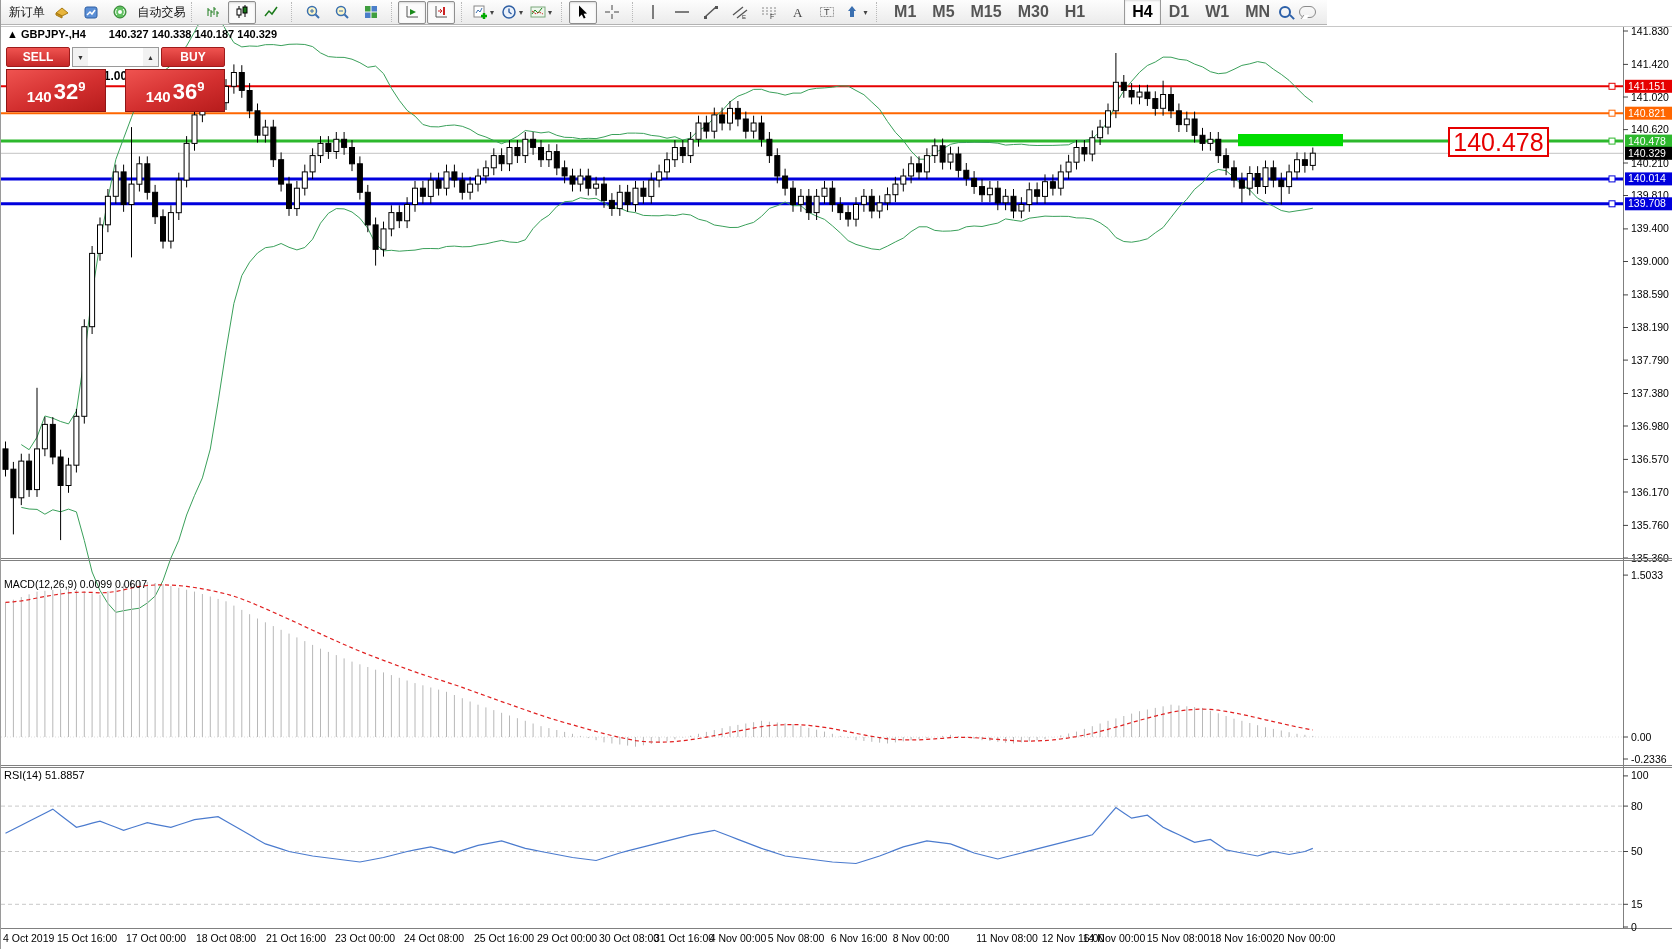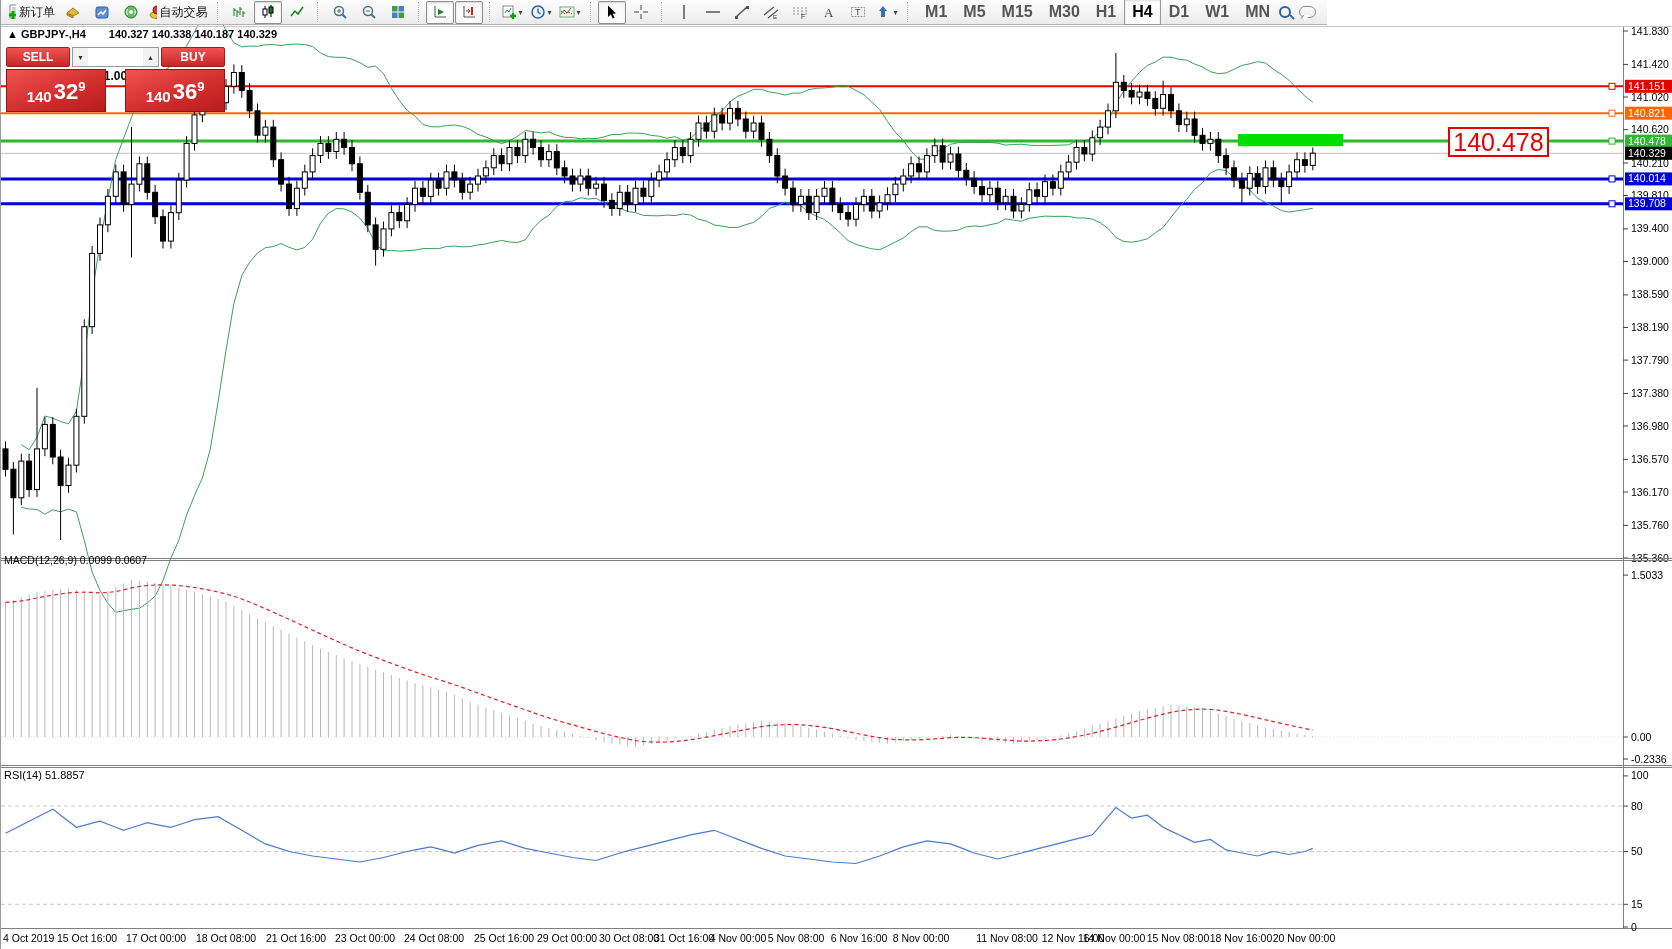--- a/index.html
+++ b/index.html
@@ -11,21 +11,21 @@
     background:linear-gradient(#fdfdfd,#ebebeb);border-bottom:1px solid #b3b3b3;
     display:flex;align-items:center;padding:0 3px;gap:1px;z-index:30;}
   .tb-sep{width:4px;height:20px;border-left:1px dotted #b9b9b9;margin:0 3px 0 5px;}
   .tb-btn{height:21px;min-width:22px;display:flex;align-items:center;justify-content:center;
     border:1px solid transparent;border-radius:2px;padding:0 2px;font-size:12px;color:#111;background:transparent;}
   .tb-btn.active{border-color:#8f8f8f;background:#fbfbfb;box-shadow:inset 0 1px 2px #d8d8d8;}
   .tb-btn .lbl{margin-left:3px;font-size:12px;white-space:nowrap;}
   .caret{font-size:8px;color:#444;margin-left:2px;}
   .tf-bar{display:flex;align-items:center;margin-left:2px;}
   .tf{font-size:16px;color:#222;padding:3px 7px;border:1px solid transparent;font-weight:bold;color:#555;}
-  .tf.active{border-color:#999;background:#fcfcfc;box-shadow:inset 0 1px 2px #ddd;color:#000;}
+  .tf.active{border-color:#999;background:#fcfcfc;box-shadow:inset 0 1px 2px #ddd;color:#000;margin-left:31px;}
   .tb-right{margin-left:auto;display:flex;align-items:center;gap:8px;padding-right:8px;}
 
   
   .chart-area{position:absolute;top:25px;left:0;width:1672px;height:924px;}
   #chart-svg{position:absolute;top:0;left:0;}
   .ohlc-header{position:absolute;left:6px;top:3px;font-size:11px;font-weight:bold;color:#000;z-index:5;}
   .ohlc-header .vals{font-weight:bold;margin-left:20px;}
 
   .trade-panel{position:absolute;left:5px;top:22px;width:219px;z-index:6;}
   .tp-row1{display:flex;gap:2px;height:20px;}
@@ -38,21 +38,21 @@
   .tp-quote{flex:1;height:40px;background:linear-gradient(160deg,#ef5350 0%,#d32f2f 55%,#b71c1c 100%);
     border:1px solid #8f1616;color:#fff;display:flex;align-items:flex-end;justify-content:center;padding-bottom:1px;}
   .tp-quote .pre{font-size:15px;font-weight:bold;line-height:26px;}
   .tp-quote .big{font-size:22px;font-weight:bold;line-height:36px;margin-left:2px;}
   .tp-quote .sup{font-size:13px;font-weight:bold;line-height:30px;vertical-align:top;align-self:flex-start;margin-top:2px;}
 
   .price-tag{position:absolute;left:1447px;top:102px;width:97px;height:26px;z-index:6;
     border:2px solid #e60000;background:#fff;color:#e60000;font-size:25px;line-height:26px;text-align:center;}
   .annotation{position:absolute;left:1381px;top:194px;z-index:6;font-size:31px;font-weight:bold;
     letter-spacing:2px;text-shadow:2px 2px 0 #a8a800;}
-  .macd-label{position:absolute;left:3px;top:529px;font-size:10.5px;color:#000;z-index:5;}
+  .macd-label{position:absolute;left:3px;top:553px;font-size:10.5px;color:#000;z-index:5;}
   .rsi-label{position:absolute;left:3px;top:744px;font-size:11px;color:#000;z-index:5;}
 
   .ico{display:inline-block;}
   .search-ico{position:relative;width:12px;height:12px;border:2px solid #2b5fa8;border-radius:50%;box-sizing:border-box;}
   .search-ico::after{content:"";position:absolute;left:8px;top:8px;width:6px;height:2px;background:#2b5fa8;transform:rotate(45deg);}
   .chat-ico{position:relative;width:15px;height:10px;border:1.5px solid #8a8a8a;border-radius:6px;}
   .chat-ico::after{content:"";position:absolute;left:2px;top:8px;width:5px;height:4px;background:#fff;
     border-left:1.5px solid #8a8a8a;transform:skewX(-35deg);}
 </style>
 </head>

